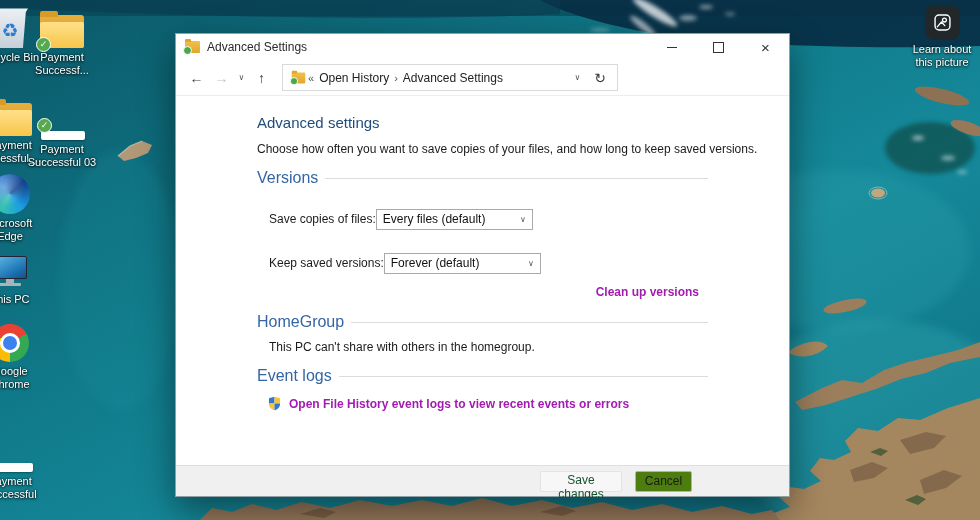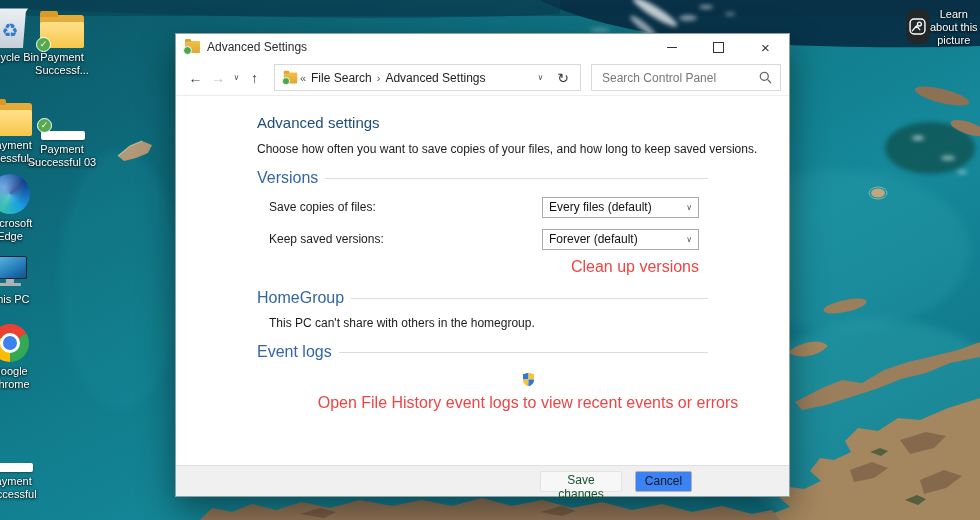--- a/index.html
+++ b/index.html
@@ -31,21 +31,21 @@
     background:radial-gradient(circle at 36% 32%,rgba(255,255,255,.35),transparent 55%);}
   .pc-ic{position:relative;width:40px;height:40px;}
   .pc-ic .screen{position:absolute;left:3px;top:6px;width:34px;height:23px;border-radius:2px;
     background:linear-gradient(150deg,#5fc0ec,#1b6fae 70%,#124f7e);box-shadow:0 0 0 1px #223 inset;}
   .pc-ic .stand{position:absolute;left:16px;top:29px;width:8px;height:4px;background:#aab2ba;}
   .pc-ic .base{position:absolute;left:9px;top:33px;width:22px;height:3px;background:#aab2ba;border-radius:1px;}
   .chrome-ic{position:relative;width:38px;height:38px;border-radius:50%;
     background:conic-gradient(from -60deg,#e94235 0 120deg,#34a853 120deg 240deg,#fbbc05 240deg 360deg);}
   .chrome-ic:before{content:"";position:absolute;left:9px;top:9px;width:20px;height:20px;border-radius:50%;background:#fff;}
   .chrome-ic:after{content:"";position:absolute;left:12px;top:12px;width:14px;height:14px;border-radius:50%;background:#3b82f0;}
-  .learn{position:absolute;left:906px;top:5px;width:72px;display:flex;flex-direction:row;align-items:center;}
+  .learn{position:absolute;left:906px;top:5px;width:72px;display:flex;flex-direction:column;align-items:center;}
   .learn .sq{width:35px;height:35px;border-radius:9px;background:rgba(38,38,38,.88);display:flex;align-items:center;justify-content:center;}
 
   
   .window{position:absolute;left:175px;top:33px;width:615px;height:464px;background:#fff;
     border:1px solid #8fa0a7;box-sizing:border-box;box-shadow:0 14px 34px rgba(0,0,0,.45);}
   .titlebar{height:26px;display:flex;align-items:center;padding-left:9px;}
   .mini-folder{position:relative;width:15px;height:12px;background:linear-gradient(180deg,#f3c04a,#e0a72f);border-radius:1px;}
   .mini-folder:before{content:"";position:absolute;top:-2px;left:0;width:6px;height:3px;background:#e0a72f;border-radius:1px 1px 0 0;}
   .mini-folder .clock{position:absolute;left:-2px;bottom:-2px;width:7px;height:7px;border-radius:50%;
     background:#49a84a;border:1px solid #fff;}
@@ -71,36 +71,36 @@
     display:flex;align-items:center;padding:0 8px;}
   .searchbox input{border:0;outline:0;flex:1;font-size:12px;color:#333;background:transparent;
     font-family:"Liberation Sans","DejaVu Sans",sans-serif;}
   .searchbox input::placeholder{color:#777;}
 
   .content{padding:18px 0 0 81px;}
   .heading{font-size:15px;font-weight:400;color:#1d4c7c;margin:0;}
   .desc{font-size:12px;color:#1b1b1b;margin:11px 0 0;}
   .group-h{display:flex;align-items:center;width:451px;margin-top:13px;font-size:16px;color:#3465a4;}
   .group-h:after{content:"";flex:1;height:1px;background:#dcdcdc;margin-left:7px;}
-  .vrow{display:flex;align-items:center;justify-content:space-between;width:451px;box-sizing:border-box;
-    padding:0 9px 0 12px;margin-top:8px;height:24px;font-size:12px;color:#1b1b1b;}
+  .vrow{display:flex;align-items:center;width:451px;box-sizing:border-box;
+    padding:0 9px 0 12px;margin-top:20px;height:24px;font-size:12px;color:#1b1b1b;}
   .combo{width:157px;height:21px;box-sizing:border-box;border:1px solid #a9a9a9;background:#fff;
     display:flex;align-items:center;justify-content:space-between;padding:0 6px;font-size:12px;color:#111;}
   .combo .chev{font-size:8px;color:#555;}
-  .link{color:#ef4444;font-size:16px;text-decoration:none;cursor:pointer;}
+  .link{color:#a21caf;font-size:12px;text-decoration:none;cursor:pointer;font-weight:bold;}
   .cleanup{width:451px;box-sizing:border-box;text-align:right;padding-right:9px;margin-top:7px;}
   .hg-text{font-size:12px;color:#1b1b1b;padding-left:12px;margin-top:9px;}
   .hg-link{padding-left:12px;margin-top:3px;}
-  .event-row{display:flex;align-items:center;gap:7px;padding-left:10px;margin-top:11px;flex-direction:column;}
+  .event-row{display:flex;align-items:center;gap:7px;padding-left:10px;margin-top:11px;}
 
   .footer{position:absolute;left:0;right:0;bottom:0;height:31px;background:#f0f0f0;border-top:1px solid #dfdfdf;
     display:flex;align-items:center;justify-content:flex-end;gap:13px;padding-right:97px;box-sizing:border-box;}
   .btn{height:21px;font-size:12px;border-radius:2px;font-family:inherit;}
   .btn-save{width:82px;background:#f7f7f7;border:1px solid #e3e3e3;color:#14532d;}
-  .btn-cancel{width:57px;background:#3b82f6;border:1px solid #b3b3b3;color:#1a1a1a;text-align:center;}
+  .btn-cancel{width:57px;background:#4d7c0f;border:1px solid #b3b3b3;color:#1a1a1a;text-align:center;}
 </style>
 </head>
 <body>
 
 <div class="desktop">
 
   <svg class="wall" viewBox="0 0 980 520" preserveAspectRatio="none">
     <defs>
       <linearGradient id="sea" x1="0" y1="0" x2="1" y2="1">
         <stop offset="0" stop-color="#0b5868"></stop>
@@ -261,36 +261,29 @@
       <div class="nav-btn"><span>←</span></div>
       <div class="nav-btn disabled"><span>→</span></div>
       <div class="nav-chev"><span>∨</span></div>
       <div class="nav-btn"><span>↑</span></div>
 
       <div class="addressbar">
         <div class="mini-folder" style="transform:scale(.9);">
             <span class="clock"></span>
           </div>
         <span class="crumb-collapse">«</span>
-        <span class="crumb">File Search</span>
+        <span class="crumb">Open History</span>
         <span class="crumb-sep">›</span>
         <span class="crumb">Advanced Settings</span>
         <div class="ab-right">
           <span class="ab-chev"><span>∨</span></span>
           <span class="refresh"><span>↻</span></span>
         </div>
       </div>
 
-      <div class="searchbox">
-        <input type="text" placeholder="Search Control Panel" style="">
-        <svg width="13" height="13" viewBox="0 0 13 13">
-          <circle cx="5.3" cy="5.3" r="4" fill="none" stroke="#666" stroke-width="1.3"></circle>
-          <line x1="8.4" y1="8.4" x2="12" y2="12" stroke="#666" stroke-width="1.3"></line>
-        </svg>
-      </div>
     </div>
 
     <div class="content">
       <h1 class="heading">Advanced settings</h1>
       <p class="desc">Choose how often you want to save copies of your files, and how long to keep saved versions.</p>
 
       <div class="group-h">
         <span>Versions</span>
       </div>
       <div class="vrow">

